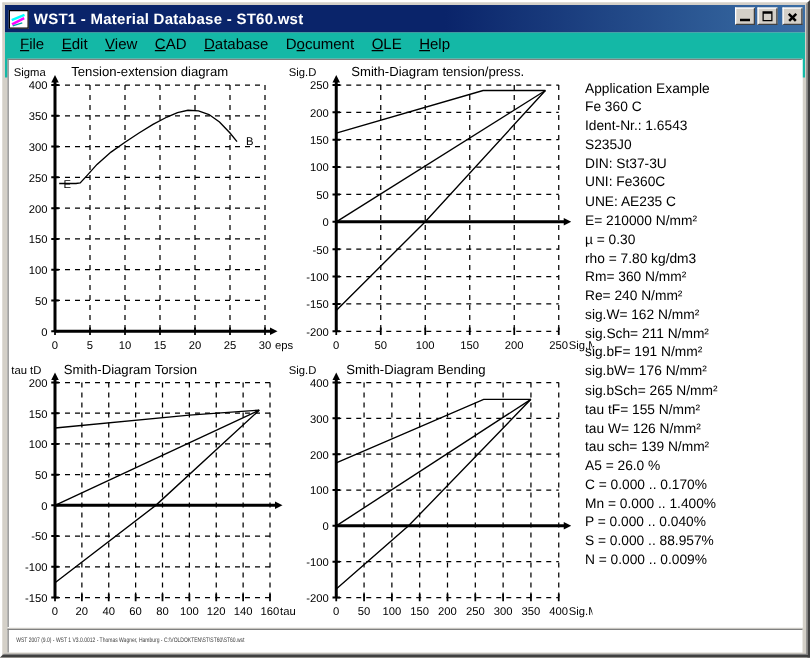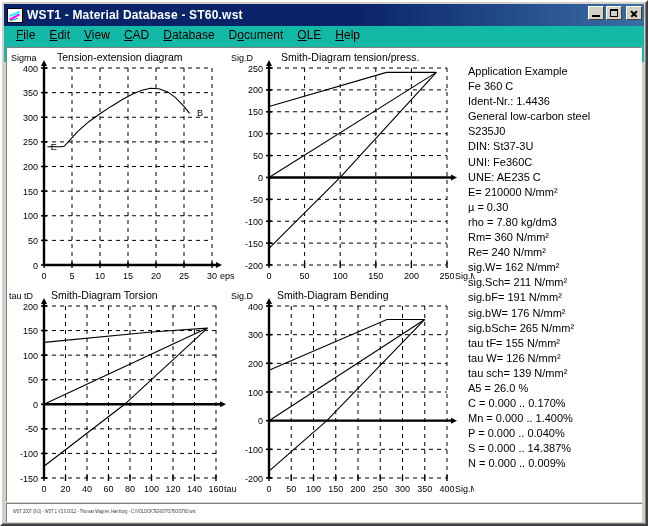--- a/index.html
+++ b/index.html
@@ -395,22 +395,21 @@
           <text x="226" y="204" class="axl" text-anchor="start">Sig.M</text>
           <path d="M40.00 82.21 L157.93 31.47 L195.75 31.47 " fill="none" stroke="#000" stroke-width="1.1"></path>
           <path d="M40.00 132.67 L195.75 31.47 " fill="none" stroke="#000" stroke-width="1.1"></path>
           <path d="M40.00 183.12 L97.85 132.67 L195.75 31.47 " fill="none" stroke="#000" stroke-width="1.1"></path>
         </svg>
     </div>
 
     <div class="info">
         <div>Application Example</div>
         <div>Fe 360 C</div>
-        <div>Ident-Nr.: 1.4436</div>
-        <div>General low-carbon steel</div>
+        <div>Ident-Nr.: 1.6543</div>
         <div>S235J0</div>
         <div>DIN: St37-3U</div>
         <div>UNI: Fe360C</div>
         <div>UNE: AE235 C</div>
         <div>E= 210000 N/mm²</div>
         <div>µ =  0.30</div>
         <div>rho =  7.80 kg/dm3</div>
         <div>Rm=  360 N/mm²</div>
         <div>Re=  240 N/mm²</div>
         <div>sig.W=  162 N/mm²</div>
@@ -418,21 +417,21 @@
         <div>sig.bF=  191 N/mm²</div>
         <div>sig.bW=  176 N/mm²</div>
         <div>sig.bSch=  265 N/mm²</div>
         <div>tau tF=  155 N/mm²</div>
         <div>tau W=  126 N/mm²</div>
         <div>tau sch=  139 N/mm²</div>
         <div>A5 = 26.0 %</div>
         <div>C = 0.000 .. 0.170%</div>
         <div>Mn = 0.000 .. 1.400%</div>
         <div>P = 0.000 .. 0.040%</div>
-        <div>S = 0.000 .. 14.387%</div>
+        <div>S = 0.000 .. 88.957%</div>
         <div>N = 0.000 .. 0.009%</div>
       </div>
 
   </div>
 
   <div class="statusbar">
     <div class="status-text">WST 2007 (9.0) - WST 1 V3.0.0012 - Thomas Wagner, Hamburg - C:\VOLDOKTEN\ST\ST60\ST60.wst</div>
   </div>
 
 </div>

